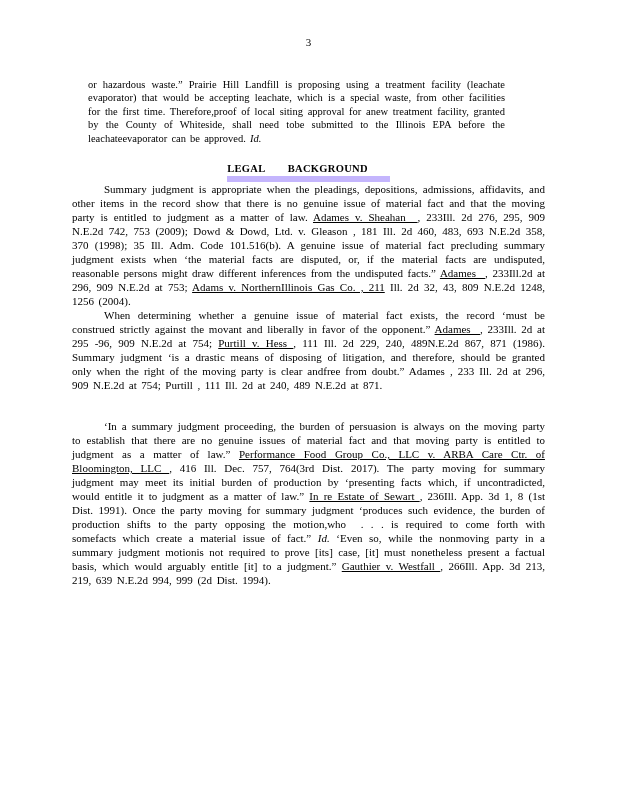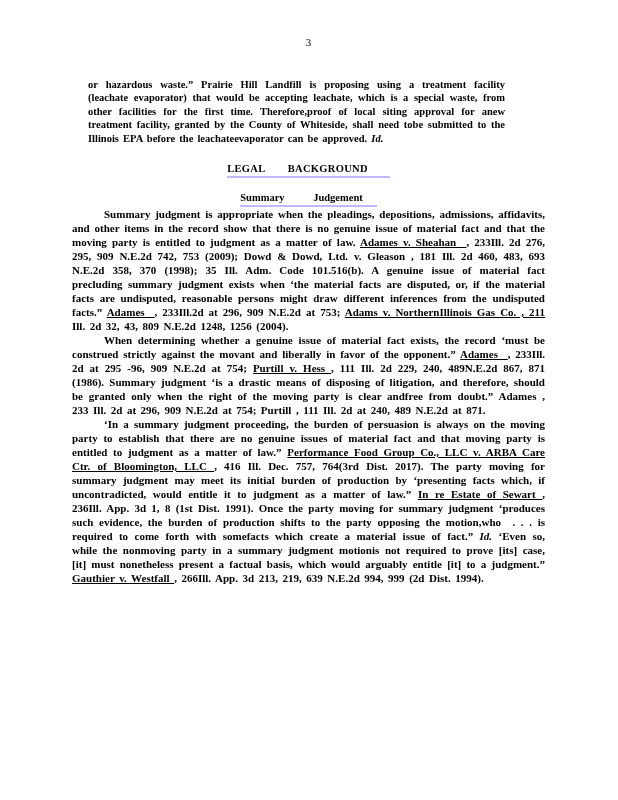--- a/index.html
+++ b/index.html
@@ -13,50 +13,50 @@
     font-family: "Liberation Serif", "DejaVu Serif", serif;
     font-size: 11px;
     padding: 36px 73px 0 72px;
     overflow: hidden;
   }
   .page-number {
     text-align: center;
     line-height: 13px;
     letter-spacing: 0.2px;
   }
-  p { margin: 0; font-weight: bold; }
+  p { margin: 0; }
   .quote {
     margin: 29px 40px 0 16px;
     line-height: 13.4px;
     font-size: 10.5px;
     text-align: justify;
     word-spacing: 1.5px;
   }
   .body-para {
     text-align: justify;
     line-height: 14px;
     text-indent: 32px;
     word-spacing: 1.8px;
   }
   .mt-intro   { margin-top: 10px; }
   .mt-sum1    { }
   .mt-sum2    { }
-  .mt-sum3    { margin-top: 0; }
+  .mt-sum3    { margin-top: 27px; }
   .heading {
     margin: 0;
     text-align: center;
     font-size: 10.5px;
     line-height: 13px;
   }
   .mt-h1 { margin-top: 17px; }
   .mt-h2 { margin-top: 13px; }
   .mt-h3 { margin-top: 27px; }
   .hline {
     font-weight: bold;
-    border-bottom: 2px solid #c4b5fd;
+    border-bottom: 6px solid #c4b5fd;
     padding-bottom: 1px;
     display: inline-block;
   }
   .hw  { word-spacing: 20px; padding-right: 22px; letter-spacing: 0.3px; }
   .hw2 { word-spacing: 26px; padding-right: 14px; }
   .hm  { word-spacing: 7px;  padding-right: 34px; }
   .seg-u { text-decoration: underline; }
   .seg-i { font-style: italic; }
 </style>
 </head>
@@ -66,23 +66,20 @@
 
   <div class="page-number">3</div>
 
   <p class="quote"><span>or hazardous waste.” Prairie Hill Landfill is proposing using a treatment facility (leachate evaporator) that would be accepting leachate, which is a special waste, from other facilities for the first time. Therefore,proof of local siting approval for anew treatment facility, granted by the County of Whiteside, shall need tobe submitted to the Illinois EPA before the leachateevaporator can be approved. </span><span class="seg-i">Id.</span></p>
 
   <div class="heading mt-h1">
     <span class="hline hw">LEGAL BACKGROUND</span>
   </div>
 
 
-  <div class="heading mt-h2">
-    <span class="hline hw2">Summary Judgement</span>
-  </div>
 
   <p class="body-para mt-sum1"><span>Summary judgment is appropriate when the pleadings, depositions, admissions, affidavits, and other items in the record show that there is no genuine issue of material fact and that the moving party is entitled to judgment as a matter of law. </span><span class="seg-u">Adames v. Sheahan&nbsp;&nbsp;</span><span>, 233Ill. 2d 276, 295, 909 N.E.2d 742, 753 (2009); Dowd &amp; Dowd, Ltd. v. Gleason , 181 Ill. 2d 460, 483, 693 N.E.2d 358, 370 (1998); 35 Ill. Adm. Code 101.516(b). A genuine issue of material fact precluding summary judgment exists when ‘the material facts are disputed, or, if the material facts are undisputed, reasonable persons might draw different inferences from the undisputed facts.” </span><span class="seg-u">Adames&nbsp;&nbsp;</span><span>, 233Ill.2d at 296, 909 N.E.2d at 753; </span><span class="seg-u">Adams v. NorthernIllinois Gas Co. , 211</span><span> Ill. 2d 32, 43, 809 N.E.2d 1248, 1256 (2004).</span></p>
 
   <p class="body-para mt-sum2"><span>When determining whether a genuine issue of material fact exists, the record ‘must be construed strictly against the movant and liberally in favor of the opponent.” </span><span class="seg-u">Adames&nbsp;&nbsp;</span><span>, 233Ill. 2d at 295 -96, 909 N.E.2d at 754; </span><span class="seg-u">Purtill v. Hess&nbsp;</span><span>, 111 Ill. 2d 229, 240, 489N.E.2d 867, 871 (1986). Summary judgment ‘is a drastic means of disposing of litigation, and therefore, should be granted only when the right of the moving party is clear andfree from doubt.” Adames , 233 Ill. 2d at 296, 909 N.E.2d at 754; Purtill , 111 Ill. 2d at 240, 489 N.E.2d at 871.</span></p>
 
   <p class="body-para mt-sum3"><span>‘In a summary judgment proceeding, the burden of persuasion is always on the moving party to establish that there are no genuine issues of material fact and that moving party is entitled to judgment as a matter of law.” </span><span class="seg-u">Performance Food Group Co., LLC v. ARBA Care Ctr. of Bloomington, LLC&nbsp;</span><span>, 416 Ill. Dec. 757, 764(3rd Dist. 2017). The party moving for summary judgment may meet its initial burden of production by ‘presenting facts which, if uncontradicted, would entitle it to judgment as a matter of law.” </span><span class="seg-u">In re Estate of Sewart&nbsp;</span><span>, 236Ill. App. 3d 1, 8 (1st Dist. 1991). Once the party moving for summary judgment ‘produces such evidence, the burden of production shifts to the party opposing the motion,who&nbsp; . . . is required to come forth with somefacts which create a material issue of fact.” </span><span class="seg-i">Id.</span><span> ‘Even so, while the nonmoving party in a summary judgment motionis not required to prove [its] case, [it] must nonetheless present a factual basis, which would arguably entitle [it] to a judgment.” </span><span class="seg-u">Gauthier v. Westfall&nbsp;</span><span>, 266Ill. App. 3d 213, 219, 639 N.E.2d 994, 999 (2d Dist. 1994).</span></p>
 
 
 </div>
 

